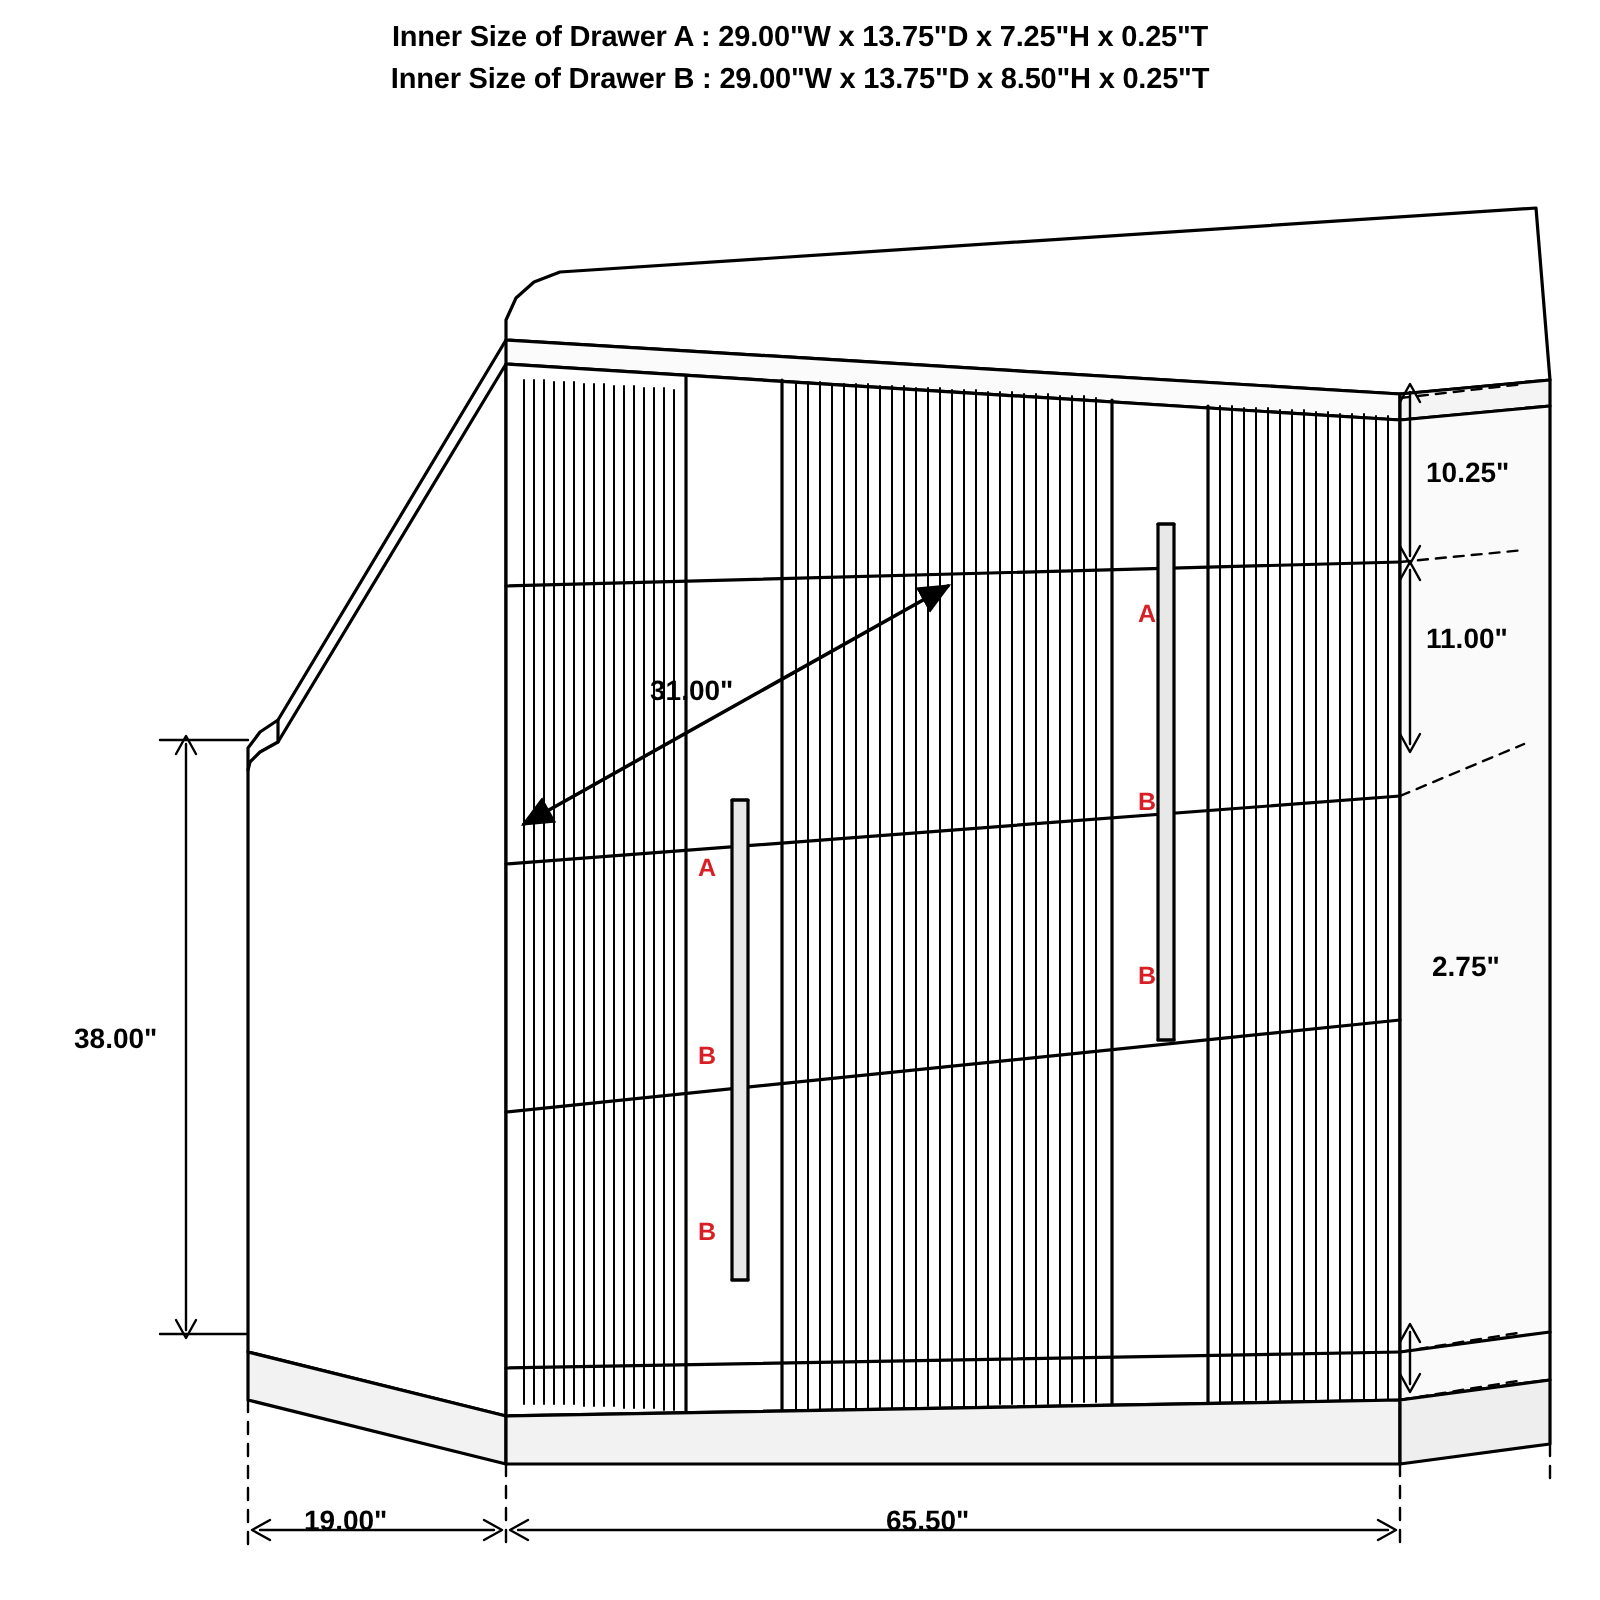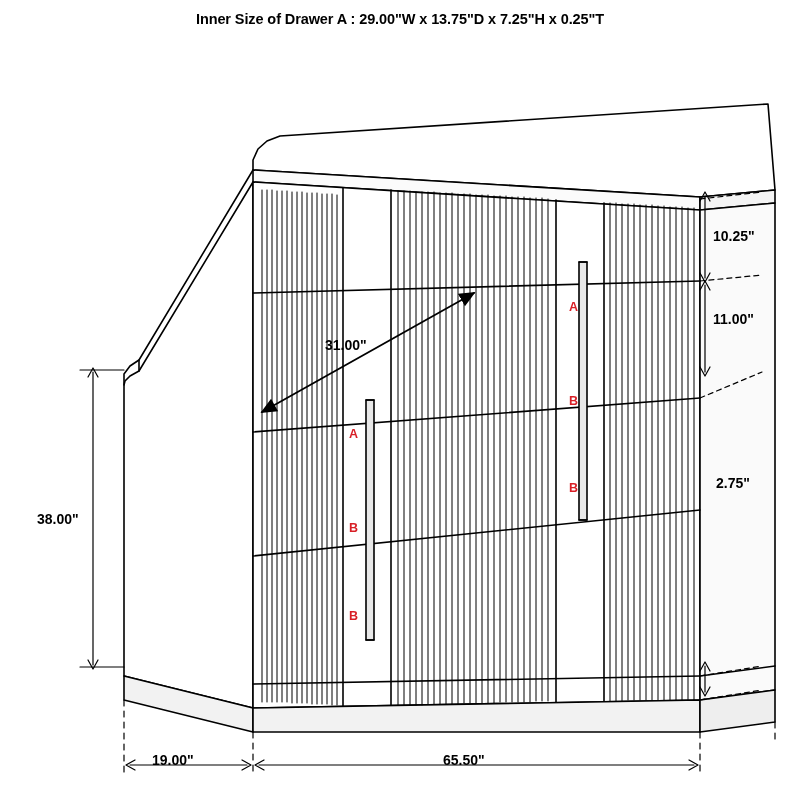--- a/index.html
+++ b/index.html
@@ -49,20 +49,21 @@
     font-size: 12.5px;
     color: #d81f26;
   }
 </style>
 </head>
 <body>
 
 <div id="stage">
 
   <div class="hdr" id="hdr1">Inner Size of Drawer A : 29.00"W x 13.75"D x 7.25"H x 0.25"T</div>
+  <div class="hdr" id="hdr2">Inner Size of Drawer B : 29.00"W x 13.75"D x 8.50"H x 0.25"T</div>
 
   <svg width="800" height="800" viewBox="0 0 800 800">
     <g fill="none" stroke="#000" stroke-width="1.6" stroke-linejoin="round" stroke-linecap="round">
 
       <path d="M 775 190 L 768 104 L 280 136 L 267 141 L 258 149 L 253 160 L 253 170
                L 253 170 L 700 197 Z" fill="#ffffff"></path>
 
       <path d="M 253 170 L 253 182 L 700 210 L 700 197 Z" fill="#fbfbfb"></path>
       <path d="M 700 197 L 775 190 L 775 203 L 700 210 Z" fill="#f4f4f4"></path>
 

